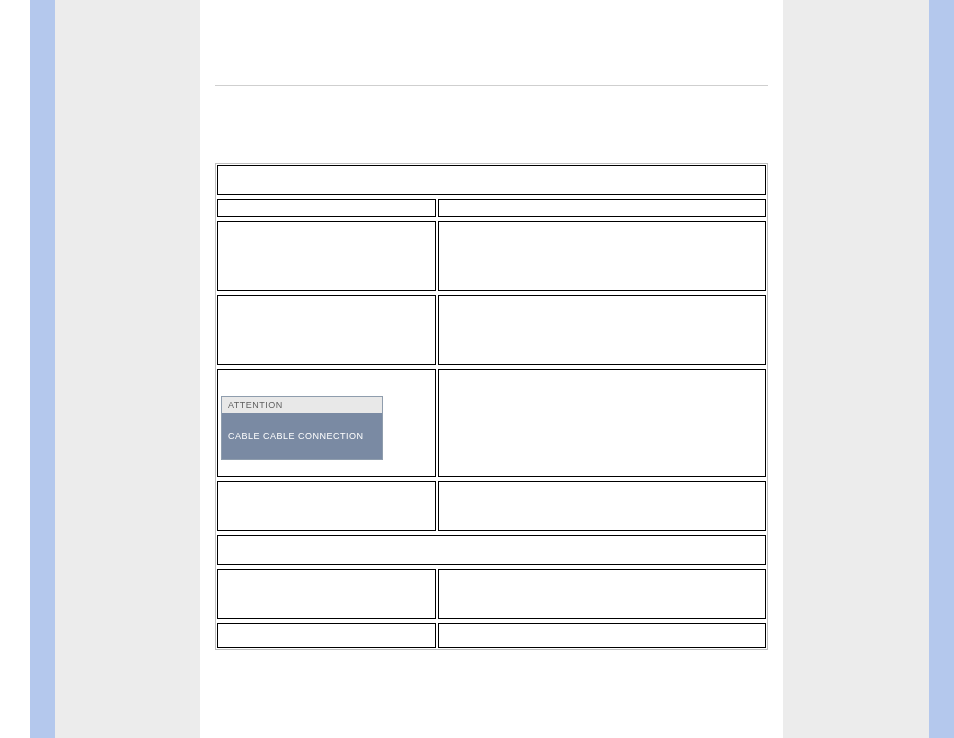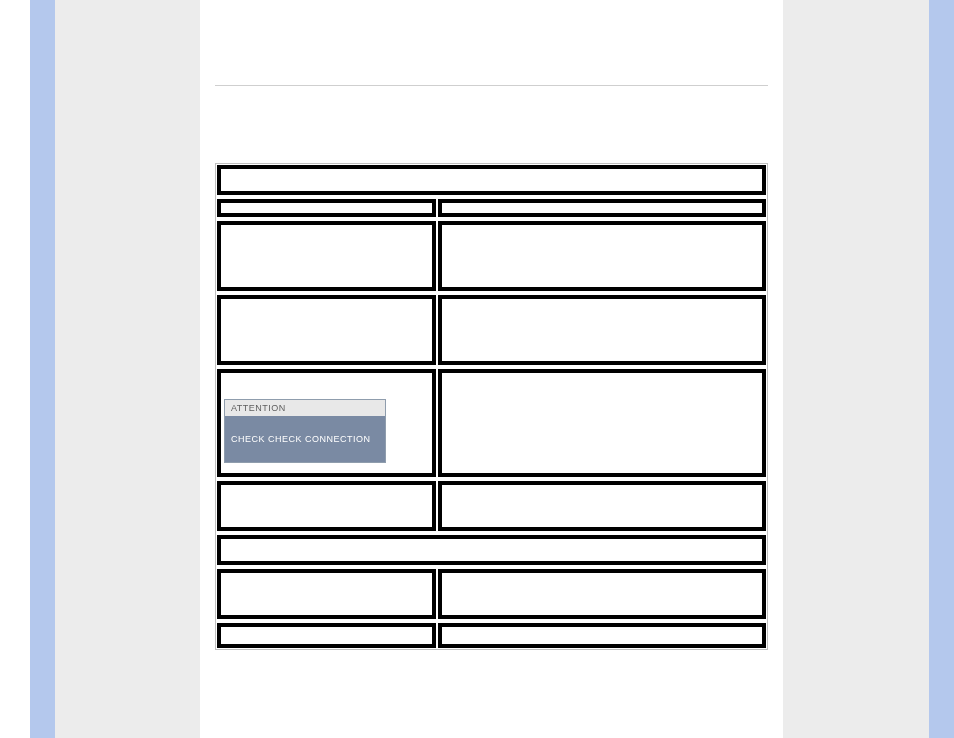--- a/index.html
+++ b/index.html
@@ -61,21 +61,21 @@
   }
   .row {
     display: flex;
     width: 100%;
     box-sizing: border-box;
   }
   .row + .row {
     margin-top: 2px;
   }
   .cell {
-    border: 4px solid #000000;
+    border: 1px solid #000000;
     box-sizing: border-box;
     margin: 1px;
     background: #ffffff;
   }
   .full { width: 100%; }
   .left  { width: 40%; }
   .right { width: 60%; }
 
   
   .h-hdr   { height: 30px; }
@@ -140,21 +140,21 @@
 
     <div class="row">
       <div class="cell left h-med"></div>
       <div class="cell right h-med"></div>
     </div>
 
     <div class="row">
       <div class="cell left h-big big-with-box">
         <div class="att-wrap">
           <div class="att-hd">ATTENTION</div>
-          <div class="att-bd">CHECK CHECK CONNECTION</div>
+          <div class="att-bd">CABLE CABLE CONNECTION</div>
         </div>
       </div>
       <div class="cell right h-big"></div>
     </div>
 
     <div class="row">
       <div class="cell left h-small"></div>
       <div class="cell right h-small"></div>
     </div>
 

